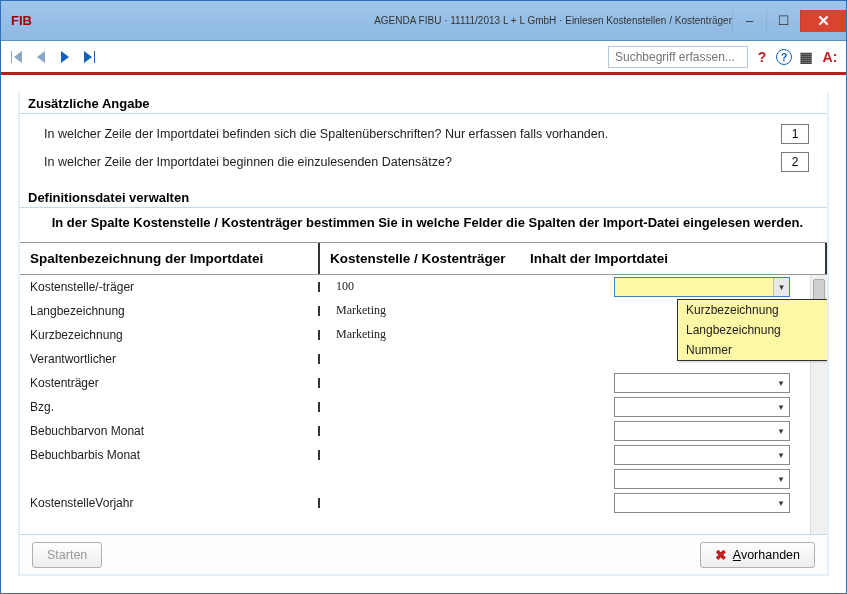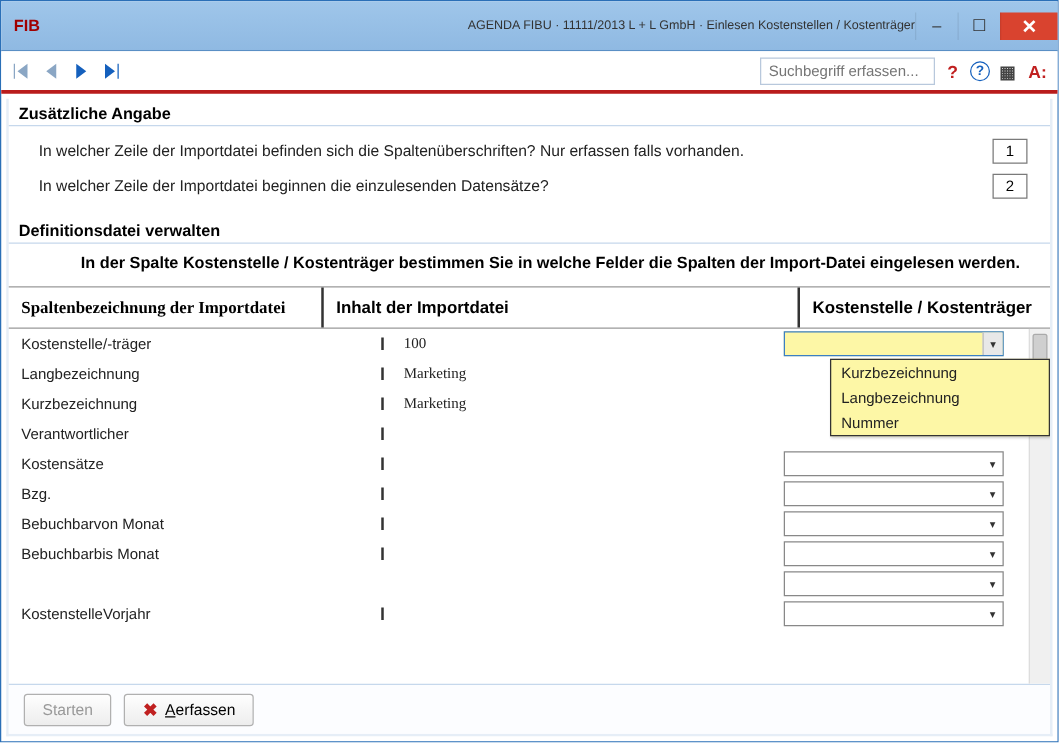--- a/index.html
+++ b/index.html
@@ -17,48 +17,48 @@
   .toolbar { height: 34px; background:#fff; border-bottom:3px solid #b91c1c; display:flex; align-items:center; padding:0 6px; gap:4px; }
   .navbtn { width:20px; height:20px; display:flex; align-items:center; justify-content:center; color:#2a5fa0; cursor:pointer; }
   .navbtn svg { width:16px; height:16px; }
   .spacer { flex:1; }
   .search { width:140px; height:22px; border:1px solid #b8c8dc; background:#fff; padding:0 6px; font-size:12px; color:#888; }
   .ticon { width:20px; height:20px; display:flex; align-items:center; justify-content:center; font-weight:bold; font-size:14px; }
   .ticon.help { color:#c02020; }
   .ticon.info { color:#1560bd; border:1px solid #1560bd; border-radius:50%; width:16px; height:16px; font-size:11px; }
   .ticon.calc { color:#444; }
   .ticon.alert { color:#c02020; font-weight:bold; }
-  .content { flex:1; border:2px solid #e6eef7; border-top:none; margin:4px; display:flex; flex-direction:column; position:relative; }
+  .content { flex:1; border:2px solid #e6eef7; border-top:none; margin:17px; display:flex; flex-direction:column; position:relative; }
   .section-title { font-weight:bold; font-size:13px; padding:4px 8px 2px; }
   .hr { border-top:1px solid #c6d8ec; margin:0 0 0 0; }
   .fieldrow { display:flex; align-items:center; padding:4px 18px 4px 24px; gap:0; }
   .fieldrow .lbl { flex:1; font-size:12.5px; color:#222; }
   .fieldrow input { width:28px; height:20px; border:1px solid #7a7a7a; text-align:center; font-size:12px; }
   .instr { padding:6px 24px 10px; font-weight:bold; font-size:13px; line-height:1.35;text-align:right; }
   .gridhead { display:flex; border-top:1px solid #999; border-bottom:1px solid #999; background:#fff; }
   .gridhead .gh { padding:8px 10px; font-weight:bold; font-size:13.5px; border-right:2px solid #333; }
-  .gh1 { width:252px;font-family:Liberation Serif, serif; }
+  .gh1 { width:300px; }
   .gh2 { flex:1; }
   .gh3 { width:200px; border-right:none !important; }
   .gridbody { position:relative; flex:1; overflow:hidden; display:flex; }
   .rows { flex:1; overflow:hidden; }
   .row { display:flex; align-items:center; height:24px; padding:0 10px 0 10px; }
   .row .c1 { width:290px; font-size:12px; color:#222; position:relative; }
   .row .c1::after { content:""; position:absolute; right:0; top:2px; bottom:2px; border-right:2px solid #333; }
   .row .c2 { flex:1; padding-left:16px; font-size:12px; color:#222;font-family:Liberation Serif, serif; }
   .row .c3 { width:186px; display:flex; align-items:center; }
   .dd { width:176px; height:20px; border:1px solid #888; background:#fff; position:relative; display:flex; align-items:center; }
   .dd.sel { background:#fdf7a6; border:1px solid #3b7fc4; }
   .dd .arrow { position:absolute; right:0; top:0; bottom:0; width:16px; display:flex; align-items:center; justify-content:center; font-size:9px; color:#333; }
   .dd.sel .arrow { background:#e8e8e8; border-left:1px solid #bbb; }
   .scrollbar { width:17px; background:#f0f0f0; border-left:1px solid #ddd; position:relative; }
   .scrollbar .thumb { position:absolute; left:2px; right:2px; top:4px; height:70px; background:#cfcfcf; border:1px solid #aaa; border-radius:2px; }
   .dropdown-pop { position:absolute; left:657px; top:24px; width:176px; background:#fdf7a6; border:1px solid #333; z-index:10; box-shadow:1px 1px 2px rgba(0,0,0,0.2); }
   .dropdown-pop div { padding:3px 8px; font-size:12px; color:#222; cursor:pointer; }
-  .footer { height:40px; border-top:1px solid #c6d8ec; display:flex; align-items:center; justify-content:flex-start; gap:10px; padding:0 12px; background:#fcfdff; }
+  .footer { height:40px; border-top:1px solid #c6d8ec; display:flex; align-items:center; justify-content:space-between; gap:10px; padding:0 12px; background:#fcfdff; }
   .btn { height:26px; padding:0 14px; border:1px solid #b0b0b0; background:linear-gradient(#fefefe,#ededed); border-radius:3px; font-size:12.5px; display:flex; align-items:center; gap:6px; cursor:pointer; }
   .btn.disabled { color:#999; cursor:default; }
   .btn .x { color:#c02020; font-weight:bold; font-size:14px; }
   .btn u { text-decoration:underline; }
 </style>
 </head>
 <body>
 
 <div class="window">
 
@@ -115,22 +115,22 @@
       <input value="2" style="">
     </div>
     <div style="height:10px;"></div>
 
     <div class="section-title">Definitionsdatei verwalten</div>
     <div class="hr"></div>
     <div class="instr">In der Spalte Kostenstelle / Kostenträger bestimmen Sie in welche Felder die Spalten der Import-Datei eingelesen werden.</div>
 
     <div class="gridhead">
       <div class="gh gh1">Spaltenbezeichnung der Importdatei</div>
+      <div class="gh gh3">Kostenstelle / Kostenträger</div>
       <div class="gh gh2">Inhalt der Importdatei</div>
-      <div class="gh gh3">Kostenstelle / Kostenträger</div>
     </div>
 
     <div class="gridbody">
       <div class="rows" id="rows">
           <div class="row">
             <div class="c1">Kostenstelle/-träger</div>
             <div class="c2">100</div>
             <div class="c3">
               <div class="dd sel">
                 <div class="arrow">▾</div>
@@ -146,21 +146,21 @@
             <div class="c1">Kurzbezeichnung</div>
             <div class="c2">Marketing</div>
             <div class="c3"></div>
           </div>
           <div class="row">
             <div class="c1">Verantwortlicher</div>
             <div class="c2"></div>
             <div class="c3"></div>
           </div>
           <div class="row">
-            <div class="c1">Kostensätze</div>
+            <div class="c1">Kostenträger</div>
             <div class="c2"></div>
             <div class="c3">
               <div class="dd">
                 <div class="arrow">▾</div>
               </div>
             </div>
           </div>
           <div class="row">
             <div class="c1">Bzg.</div>
             <div class="c2"></div>
@@ -215,18 +215,18 @@
           <div>Nummer</div>
         </div>
     </div>
 
     <div class="footer">
       <button class="btn disabled">
           <span>Starten</span>
         </button>
       <button class="btn">
           <span class="x">✖</span>
-          <span><u>A</u><span id="cancel-rest">erfassen</span></span>
+          <span><u>A</u><span id="cancel-rest">vorhanden</span></span>
         </button>
     </div>
 
   </div>
 </div>
 
 </body></html>

